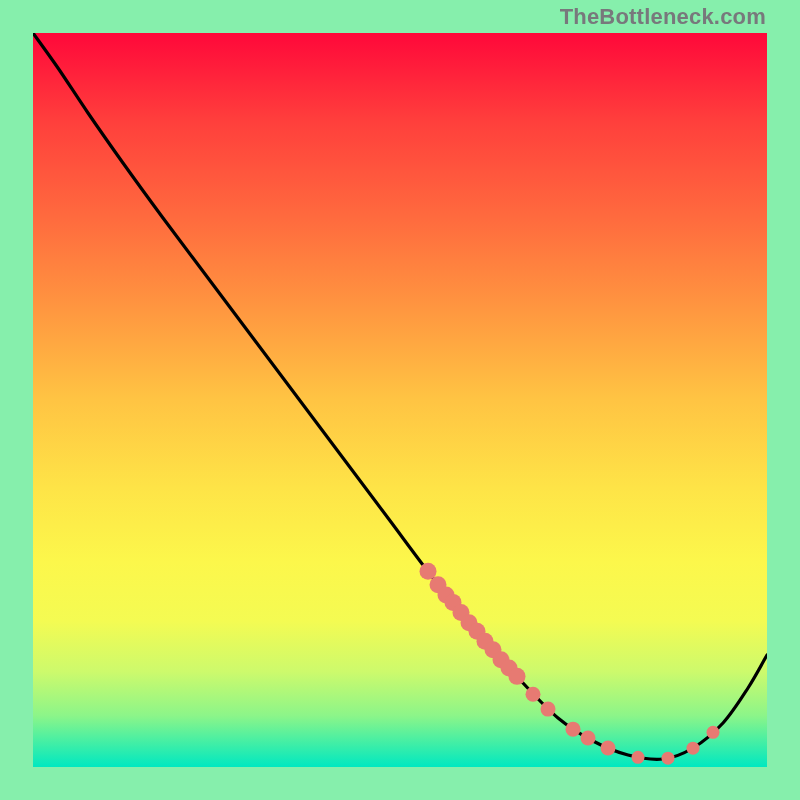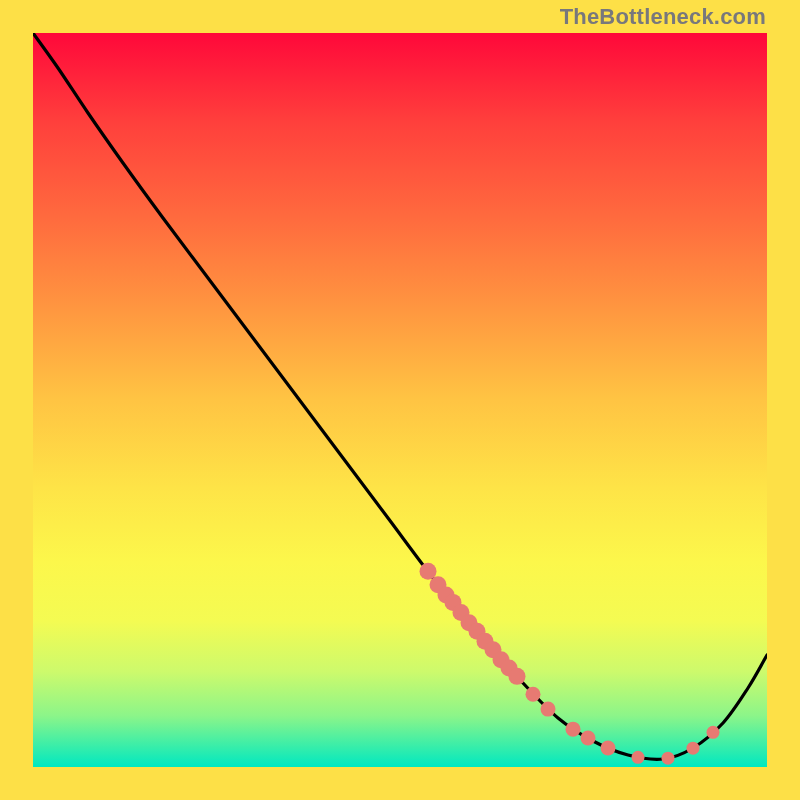--- a/index.html
+++ b/index.html
@@ -7,21 +7,21 @@
     padding: 0;
     width: 800px;
     height: 800px;
     background: #000000;
     overflow: hidden;
   }
   .stage {
     position: relative;
     width: 800px;
     height: 800px;
-    background: #fde047;
+    background: #86efac;
   }
   .plot-area {
     position: absolute;
     left: 33px;
     top: 33px;
     width: 734px;
     height: 734px;
     
     background: linear-gradient(
       to bottom,

